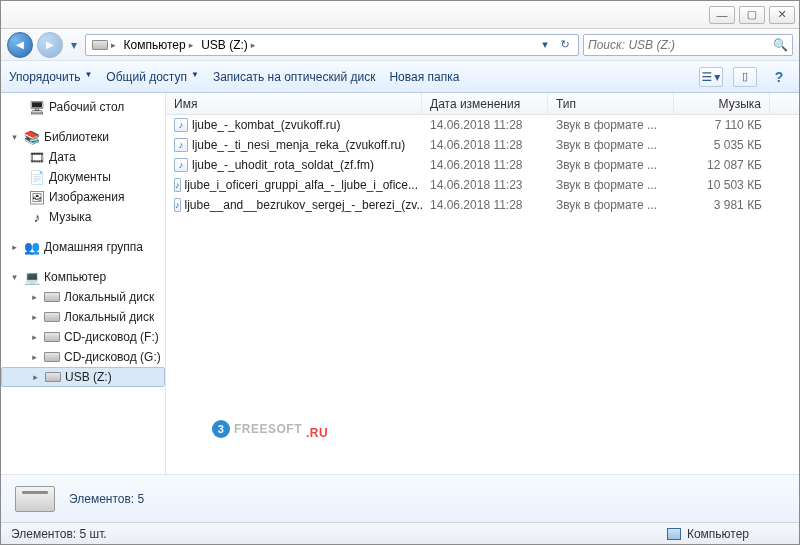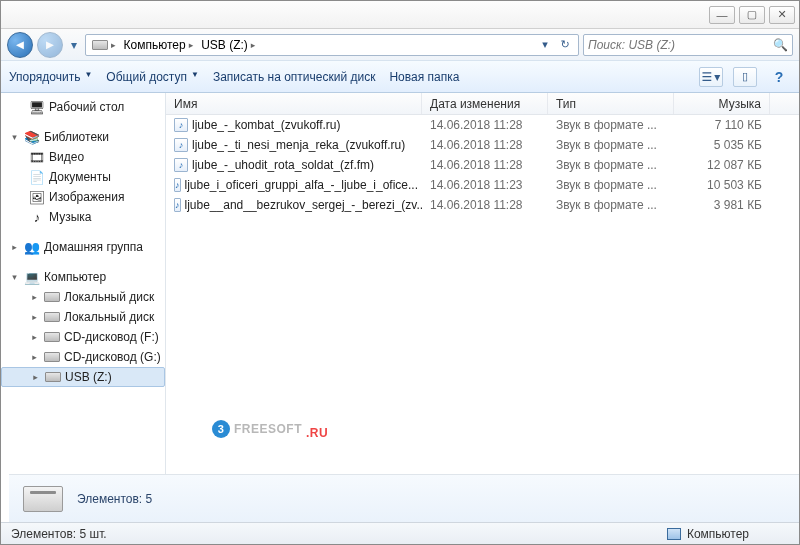--- a/index.html
+++ b/index.html
@@ -44,21 +44,21 @@
   .row { display:flex; height:20px; align-items:center; color:#222; }
   .cell { padding:0 8px; overflow:hidden; text-overflow:ellipsis; white-space:nowrap; }
   .cell.name { width:256px; display:flex; align-items:center; gap:4px; }
   .cell.date { width:126px; color:#6b6b6b; }
   .cell.type { width:126px; color:#6b6b6b; }
   .cell.size { width:96px; text-align:right; color:#6b6b6b; }
   .audio-icon { width:14px; height:14px; border:1px solid #9bb4d0; background:linear-gradient(#fff,#e6effa); display:inline-flex; align-items:center; justify-content:center; color:#2a6fb5; font-size:9px; border-radius:1px; }
   .watermark { position:absolute; left: 46px; bottom: 34px; color:#b8b8b8; font-size:16px; font-weight:600; letter-spacing:.5px; display:flex; align-items:center; gap:4px; }
   .watermark .ru { color:#ef4444;margin-top:8px; }
   .wm-badge { width:18px; height:18px; border-radius:50%; background:#2a8bd4; color:#fff; display:inline-flex; align-items:center; justify-content:center; font-size:11px; font-weight:bold; }
-  .detailspane { height: 48px; border-top:1px solid #dfe5eb; background:linear-gradient(#f6fafe,#eaf2fb); display:flex; align-items:center; padding: 0 14px; gap:14px; color:#2a446a;margin-left:8px; }
+  .detailspane { height: 48px; border-top:1px solid #dfe5eb; background:linear-gradient(#f6fafe,#eaf2fb); display:flex; align-items:center; padding: 0 14px; gap:14px; color:#2a446a; }
   .drive-big { width:40px; height:26px; background:linear-gradient(#f4f4f4,#cfcfcf); border:1px solid #9a9a9a; border-radius:2px; position:relative; }
   .drive-big::after { content:""; position:absolute; top:4px; left:6px; right:6px; height:3px; background:#8c8c8c; border-radius:1px; }
   .statusbar { height: 22px; border-top:1px solid #cfd6de; background:linear-gradient(#f5f8fb,#e9eef4); display:flex; align-items:center; padding:0 10px; color:#333; }
   .statusbar .r { margin-left:auto; display:flex; align-items:center; gap:6px; padding-right:40px; }
   .comp-icon { width:14px; height:12px; border:1px solid #3a6b9c; background:linear-gradient(#cfe3f7,#9ec3e8); display:inline-block; }
   .lib-icon { color:#e6b84d; }
   .hg-icon { color:#6a9a4a; }
 </style>
 </head>
 <body>
@@ -134,21 +134,21 @@
       </div>
       <div class="tree-spacer"></div>
       <div class="tree-node">
         <span class="exp">▾</span>
         <span class="ic lib-icon">📚</span>
         <span>Библиотеки</span>
       </div>
       <div id="lib-items">
           <div class="tree-node indent">
             <span class="ic">🎞</span>
-            <span>Видео</span>
+            <span>Дата</span>
           </div>
           <div class="tree-node indent">
             <span class="ic">📄</span>
             <span>Документы</span>
           </div>
           <div class="tree-node indent">
             <span class="ic">🖼</span>
             <span>Изображения</span>
           </div>
           <div class="tree-node indent">

